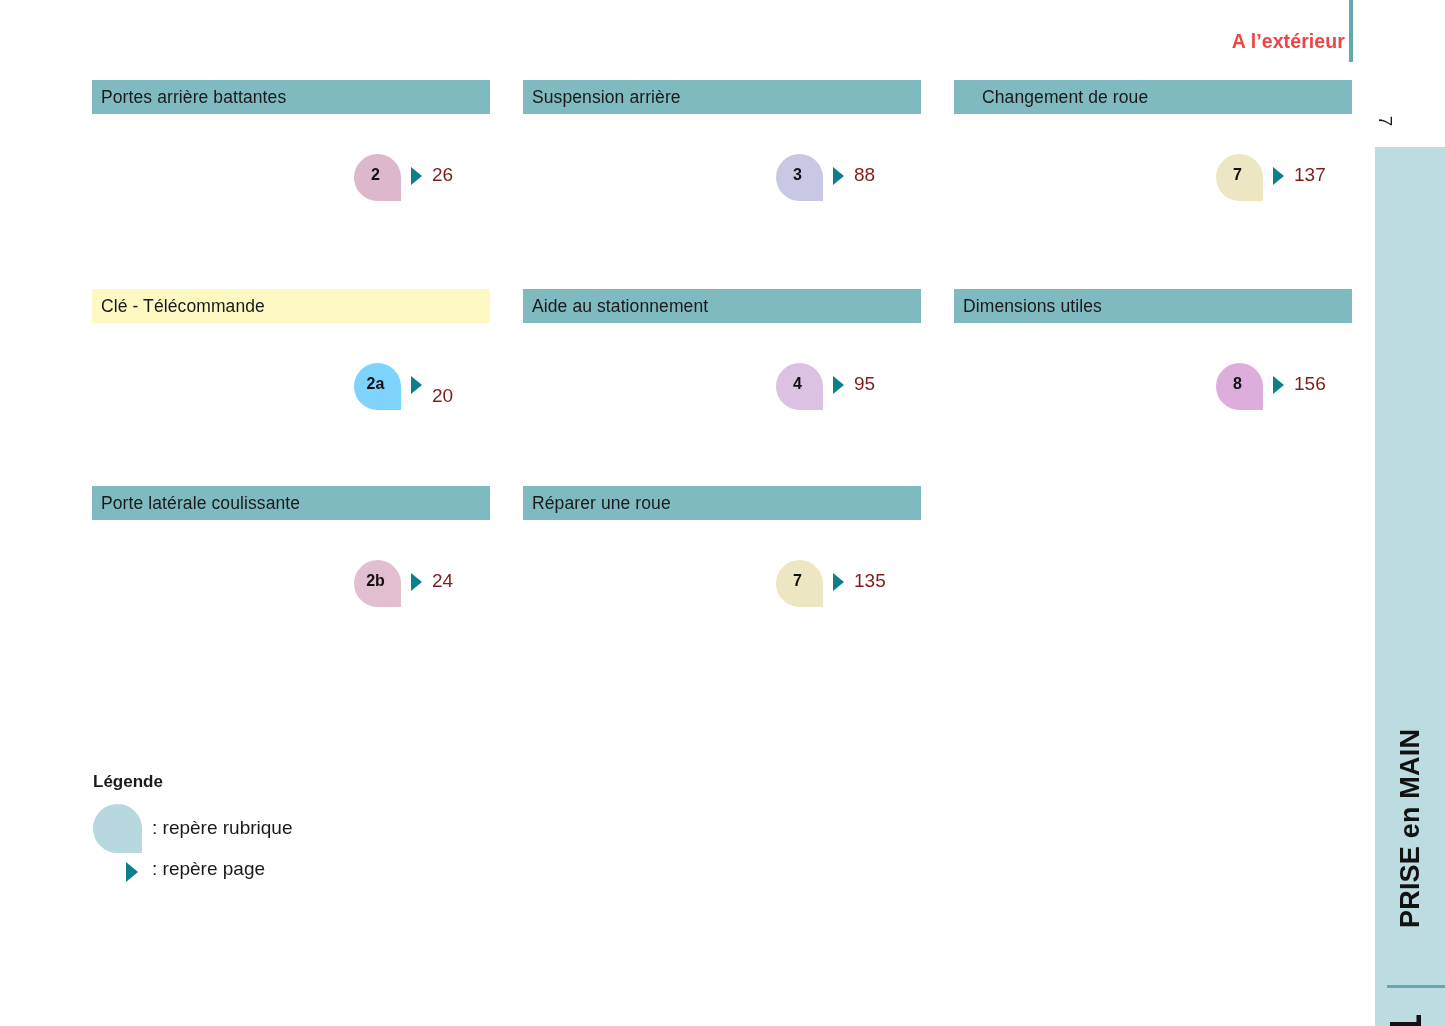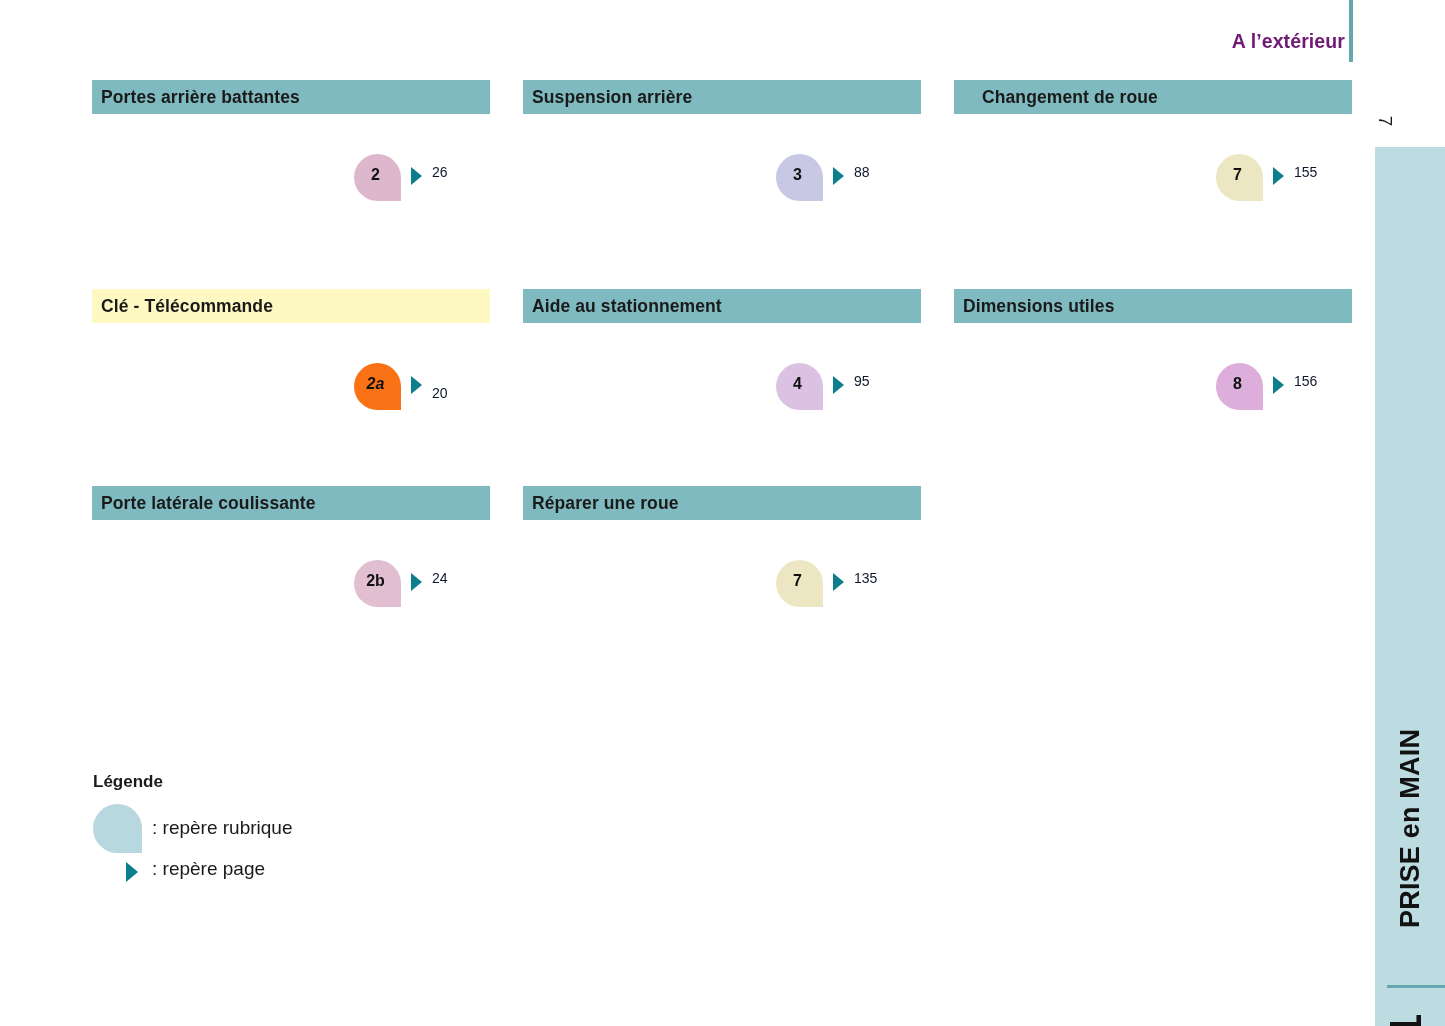--- a/index.html
+++ b/index.html
@@ -24,21 +24,21 @@
     width: 1445px;
     height: 70px;
   }
   #section-title {
     position: absolute;
     right: 100px;
     top: 30px;
     font-size: 19.5px;
     font-weight: bold;
     letter-spacing: 0.1px;
-    color: #701a75;
+    color: #ef4444;
     white-space: nowrap;
     text-align: right;
   }
   #title-rule {
     position: absolute;
     left: 1349px;
     top: 0px;
     width: 4px;
     height: 62px;
     background: #63a8b0;
@@ -128,21 +128,21 @@
     width: 398px;
     height: 34px;
     background: #7fbac0;
     display: flex;
     align-items: center;
     box-sizing: border-box;
     padding-left: 9px;
   }
   .entry-header-text {
     font-size: 17.5px;
-    font-weight: bold;
+    font-weight: normal;
     color: #1a1a1a;
     letter-spacing: 0.1px;
     white-space: nowrap;
   }
   .entry-marks {
     position: relative;
     height: 74px;
     width: 398px;
   }
 
@@ -167,22 +167,22 @@
   .tri {
     position: absolute;
     width: 0;
     height: 0;
     border-top: 9px solid transparent;
     border-bottom: 9px solid transparent;
     border-left: 11px solid #0d7e8c;
   }
   .page-ref {
     position: absolute;
-    font-size: 14px;
-    color: #0f172a;
+    font-size: 19px;
+    color: #7f1d1d;
     white-space: nowrap;
   }
 
   
   #legend {
     position: absolute;
     left: 93px;
     top: 772px;
     width: 420px;
   }
@@ -283,29 +283,29 @@
     </div>
     <div class="entry" style="left: 954px; top: 80px;">
       <div class="entry-header" style="background: rgb(127, 186, 192); padding-left: 28px;">
         <div class="entry-header-text">Changement de roue</div>
       </div>
       <div class="entry-marks">
         <div class="blob" style="background: rgb(236, 231, 194); left: 262px; top: 40px;">
           <span class="blob-text">7</span>
         </div>
         <div class="tri" style="border-left-color: rgb(13, 126, 140); left: 319px; top: 53px;"></div>
-        <div class="page-ref" style="left: 340px; top: 50px;">155</div>
+        <div class="page-ref" style="left: 340px; top: 50px;">137</div>
       </div>
     </div>
     <div class="entry" style="left: 92px; top: 289px;">
       <div class="entry-header" style="background: #fef9c3;">
         <div class="entry-header-text">Clé - Télécommande</div>
       </div>
       <div class="entry-marks">
-        <div class="blob" style="background: #f97316; left: 262px; top: 40px; font-style: italic;">
+        <div class="blob" style="background: #7dd3fc; left: 262px; top: 40px;">
           <span class="blob-text">2a</span>
         </div>
         <div class="tri" style="border-left-color: rgb(13, 126, 140); left: 319px; top: 53px;"></div>
         <div class="page-ref" style="left: 340px; top: 50px; margin-top: 12px;">20</div>
       </div>
     </div>
     <div class="entry" style="left: 523px; top: 289px;">
       <div class="entry-header" style="background: rgb(127, 186, 192);">
         <div class="entry-header-text">Aide au stationnement</div>
       </div>

